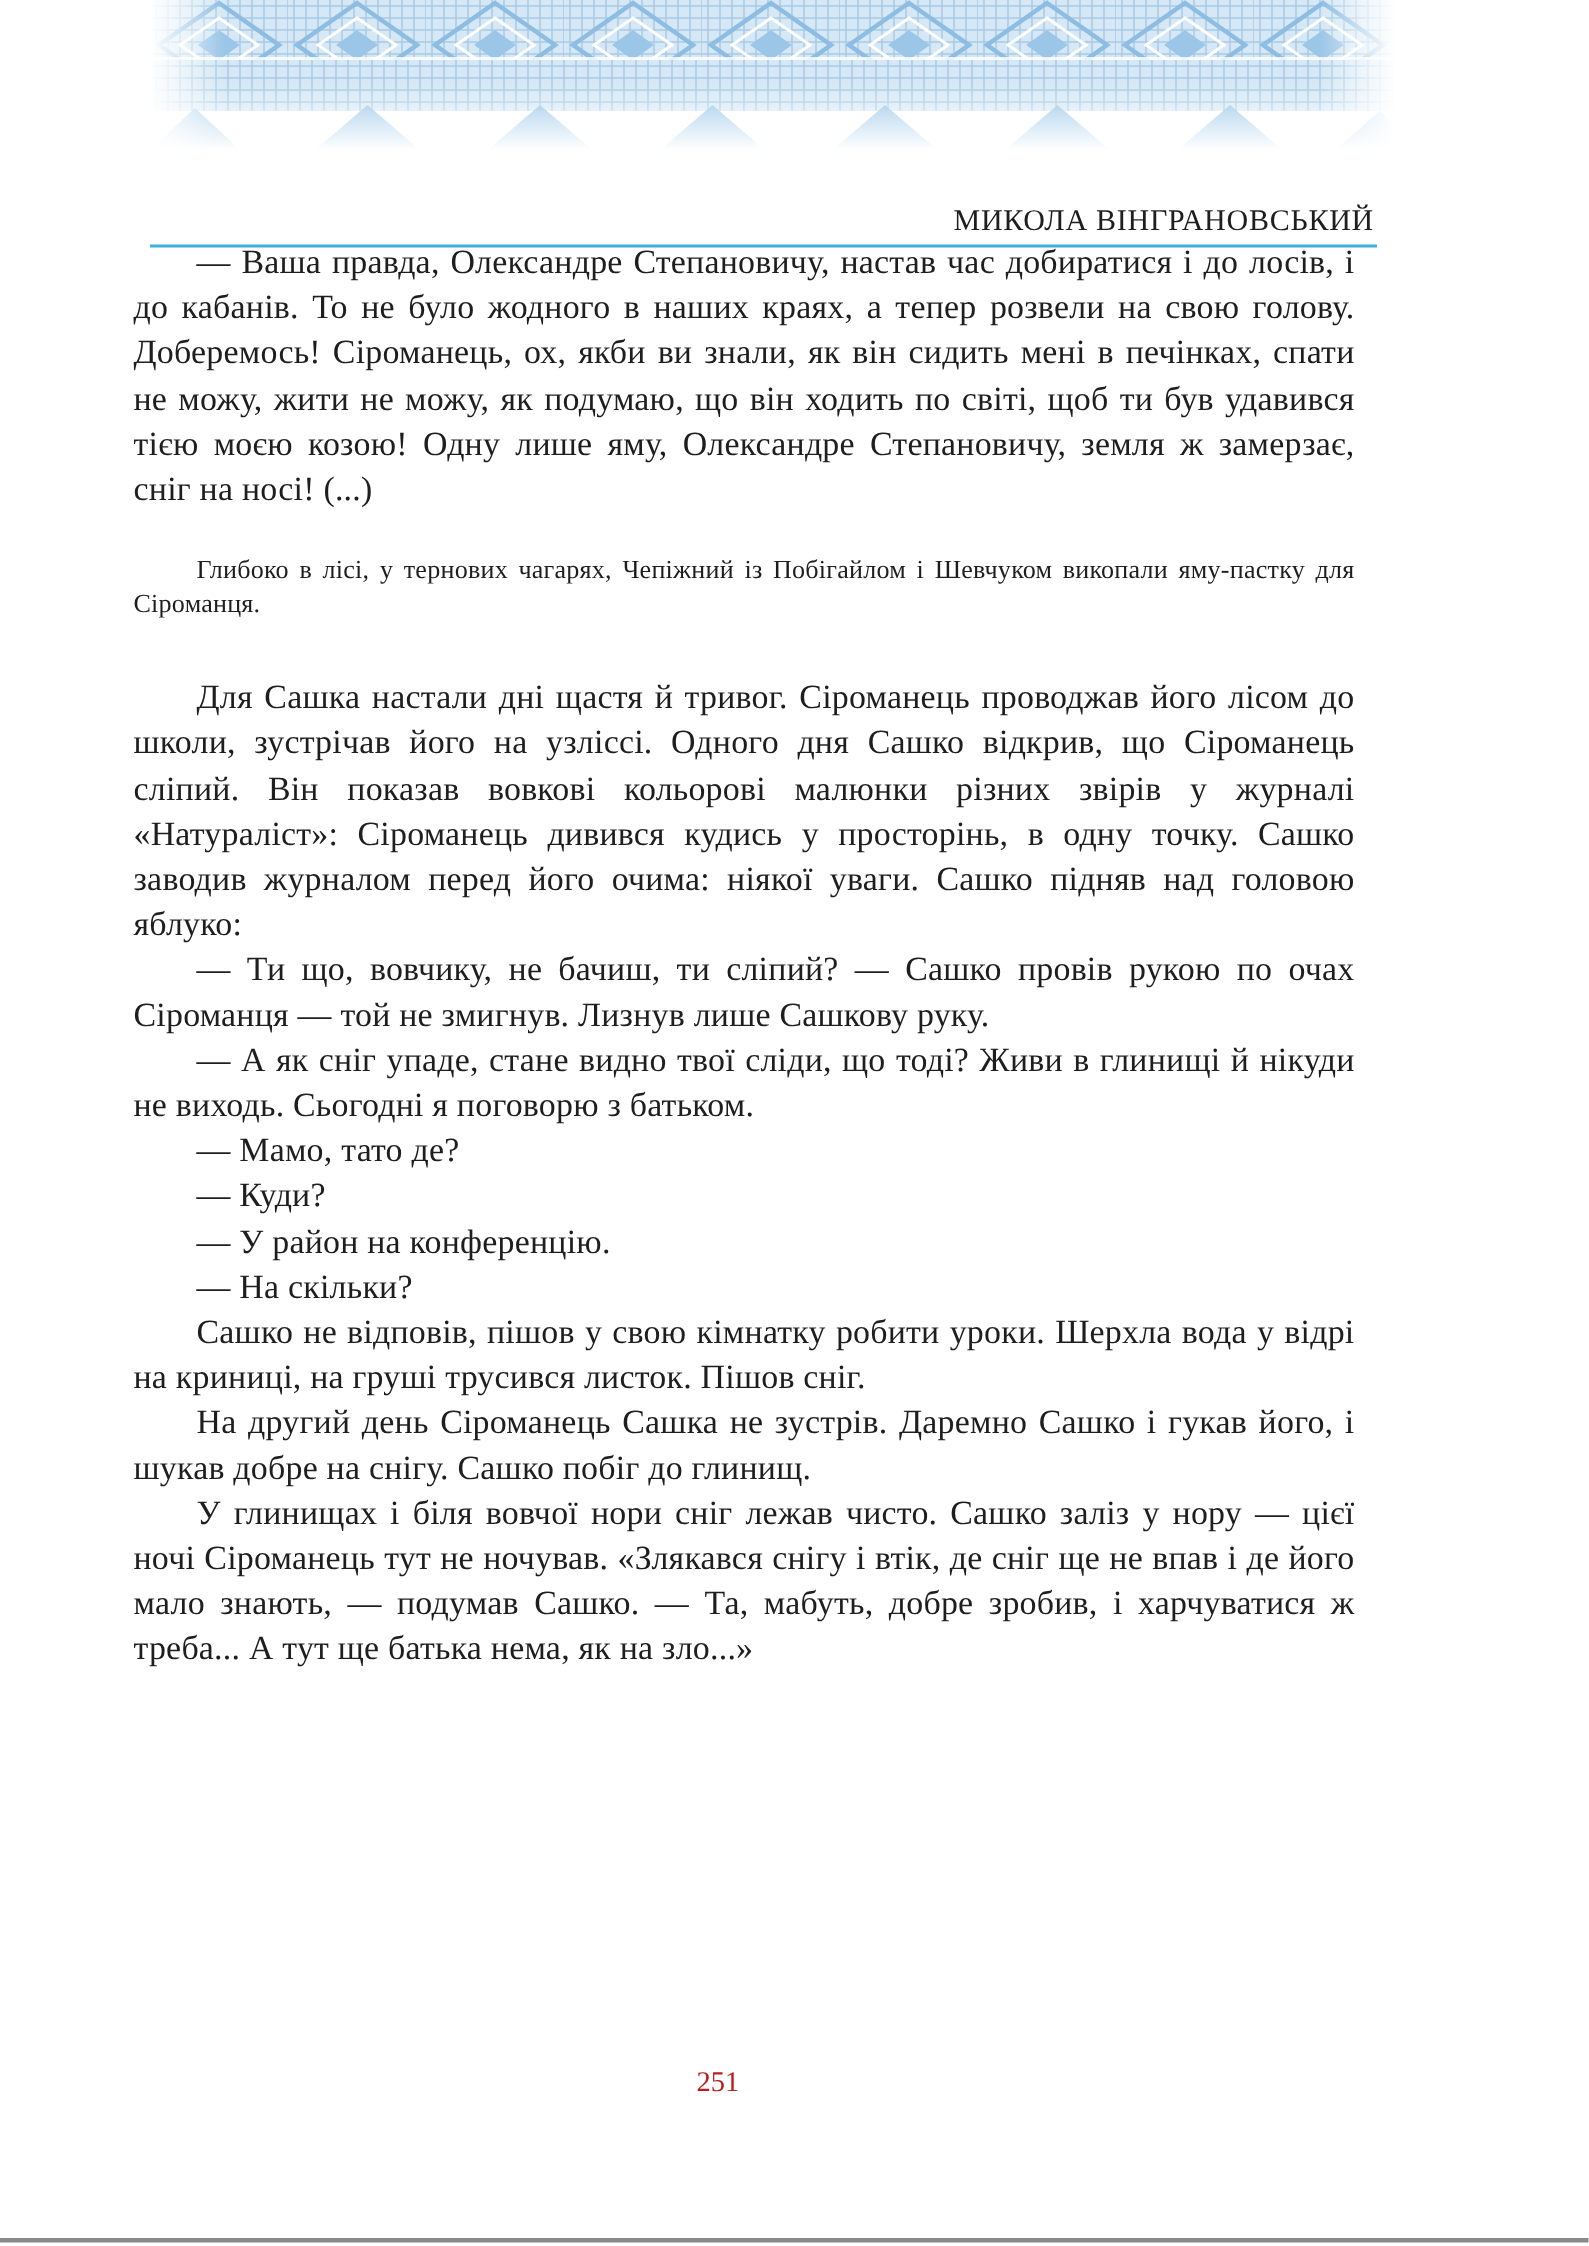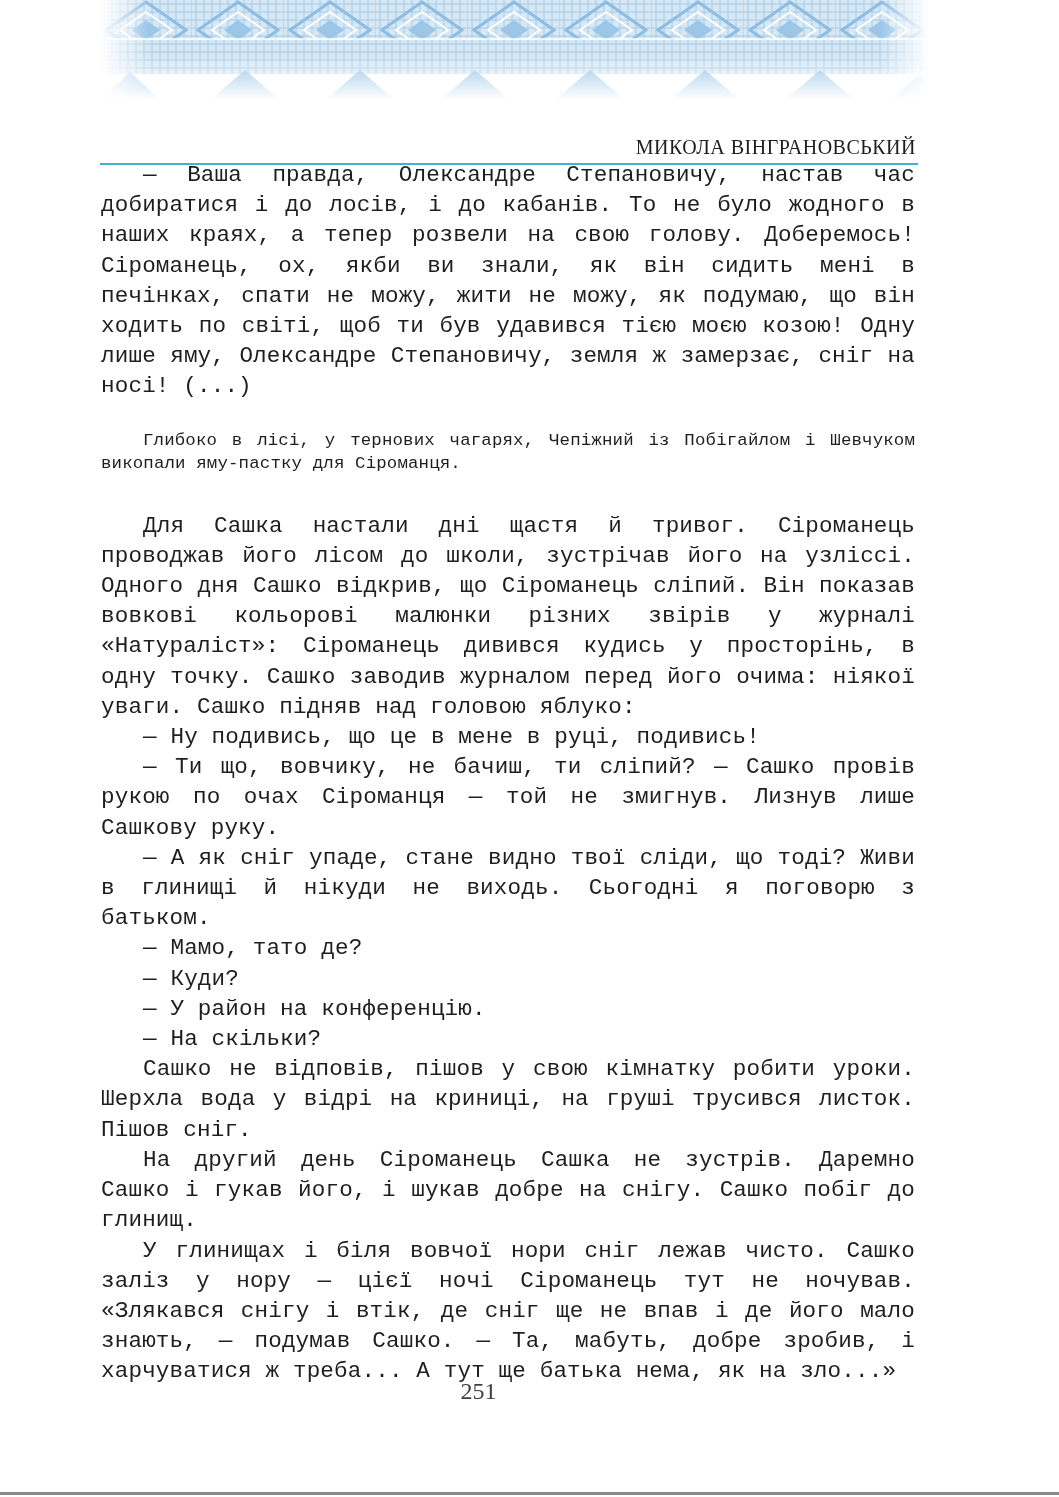--- a/index.html
+++ b/index.html
@@ -7,24 +7,24 @@
          font-family: "Liberation Serif", "DejaVu Serif", serif; color: #1e1e1e; }
   .ornament { position: absolute; left: 100px; top: 0; width: 830px; height: 100px; overflow: hidden; }
   .ornament svg { display: block; }
   .ornament-fade { position: absolute; left: 0; top: 0; right: 0; bottom: 0;
     background:
       linear-gradient(to bottom, rgba(255,255,255,0) 55%, rgba(255,255,255,1) 100%),
       linear-gradient(to right, rgba(255,255,255,1) 0%, rgba(255,255,255,0) 6%, rgba(255,255,255,0) 94%, rgba(255,255,255,1) 100%); }
   .header { position: absolute; left: 100px; top: 104px; width: 816px; height: 32px; margin-top: 28px; }
   .author { position: absolute; right: 0; top: 4px; font-size: 20px; letter-spacing: 0.5px; color: #1e1e1e; white-space: nowrap; }
   .header-rule { position: absolute; left: 0; right: -2px; top: 31px; height: 2px; background: #3fb0d8; }
-  .content { position: absolute; left: 101px; top: 160px; width: 814px; font-size: 22.6px; line-height: 30.2px; letter-spacing: 0.15px; font-family: Liberation Mono, monospace; }
+  .content { position: absolute; left: 89px; top: 160px; width: 814px; font-size: 22.6px; line-height: 30.2px; letter-spacing: 0.15px; }
   .content p { margin: 0; text-align: justify; text-indent: 42px; }
   .summary { margin: 27px 0 36px 0 !important; font-size: 17.4px; line-height: 23px; text-indent: 42px; text-align: justify; }
-  .page-number { position: absolute; left: 0; width: 957px; top: 1378px; text-align: center; font-size: 24px; font-weight: normal; color: #404040; }
+  .page-number { position: absolute; left: 0; width: 957px; top: 1378px; text-align: center; font-size: 19px; font-weight: normal; color: #b91c1c; }
   .bottom-rule { position: absolute; left: 0; right: 0; top: 1492px; height: 3px; background: #8a8a8a; }
 </style>
 </head>
 <body>
 
 <div class="ornament">
   <svg width="830" height="100" viewBox="0 0 830 100" xmlns="http://www.w3.org/2000/svg">
     <defs>
       <pattern id="weave" width="8" height="8" patternUnits="userSpaceOnUse">
         <rect width="8" height="8" fill="#d6e8f5"></rect>
@@ -56,21 +56,20 @@
 
 <div class="header">
   <span class="author">МИКОЛА ВІНГРАНОВСЬКИЙ</span>
   <div class="header-rule"></div>
 </div>
 
 <div class="content">
   <p>— Ваша правда, Олександре Степановичу, настав час добиратися і до лосів, і до кабанів. То не було жодного в наших краях, а тепер розвели на свою голову. Доберемось! Сіроманець, ох, якби ви знали, як він сидить мені в печінках, спати не можу, жити не можу, як подумаю, що він ходить по світі, щоб ти був удавився тією моєю козою! Одну лише яму, Олександре Степановичу, земля ж замерзає, сніг на носі! (...)</p>
   <p class="summary">Глибоко в лісі, у тернових чагарях, Чепіжний із Побігайлом і Шевчуком викопали яму-пастку для Сіроманця.</p>
   <p>Для Сашка настали дні щастя й тривог. Сіроманець проводжав його лісом до школи, зустрічав його на узліссі. Одного дня Сашко відкрив, що Сіроманець сліпий. Він показав вовкові кольорові малюнки різних звірів у журналі «Натураліст»: Сіроманець дивився кудись у просторінь, в одну точку. Сашко заводив журналом перед його очима: ніякої уваги. Сашко підняв над головою яблуко:</p>
-  <p>— Ну подивись, що це в мене в руці, подивись!</p>
   <p>— Ти що, вовчику, не бачиш, ти сліпий? — Сашко провів рукою по очах Сіроманця — той не змигнув. Лизнув лише Сашкову руку.</p>
   <p>— А як сніг упаде, стане видно твої сліди, що тоді? Живи в глинищі й нікуди не виходь. Сьогодні я поговорю з батьком.</p>
   <p>— Мамо, тато де?</p>
   <p>— Куди?</p>
   <p>— У район на конференцію.</p>
   <p>— На скільки?</p>
   <p>Сашко не відповів, пішов у свою кімнатку робити уроки. Шерхла вода у відрі на криниці, на груші трусився листок. Пішов сніг.</p>
   <p>На другий день Сіроманець Сашка не зустрів. Даремно Сашко і гукав його, і шукав добре на снігу. Сашко побіг до глинищ.</p>
   <p>У глинищах і біля вовчої нори сніг лежав чисто. Сашко заліз у нору — цієї ночі Сіроманець тут не ночував. «Злякався снігу і втік, де сніг ще не впав і де його мало знають, — подумав Сашко. — Та, мабуть, добре зробив, і харчуватися ж треба... А тут ще батька нема, як на зло...»</p>
 </div>

